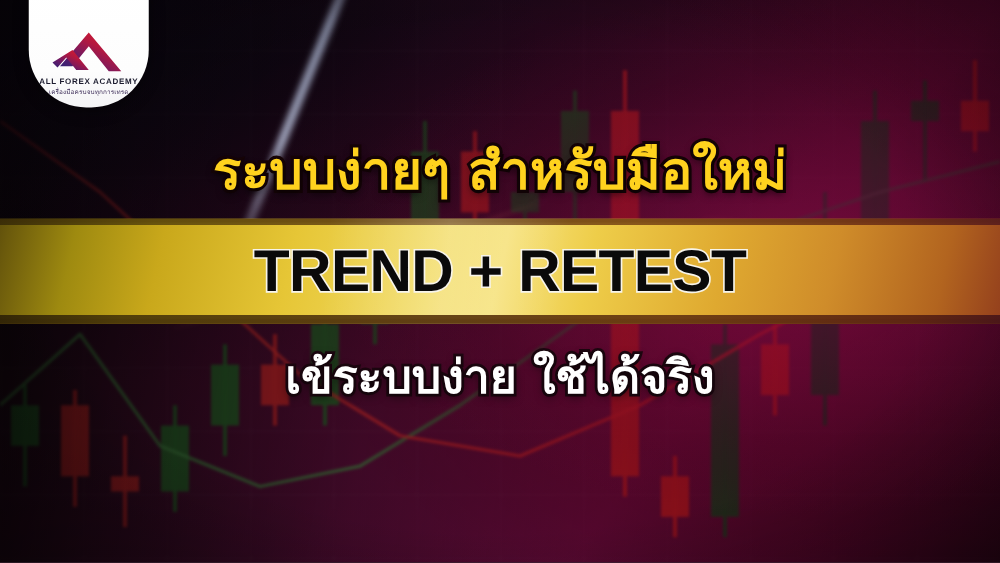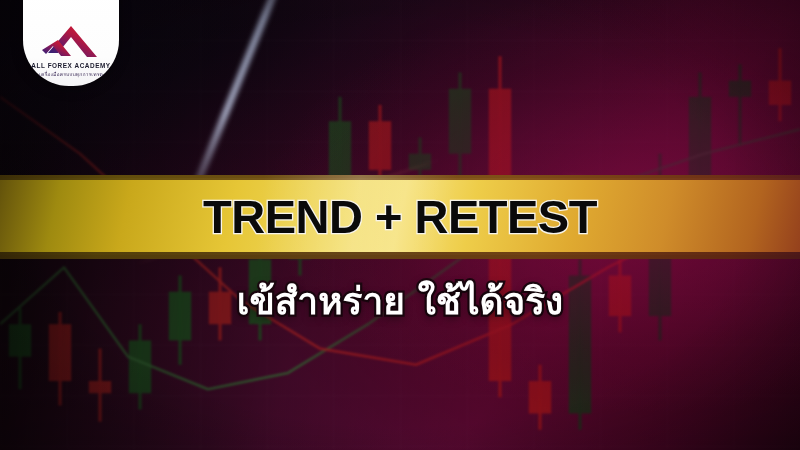--- a/index.html
+++ b/index.html
@@ -222,23 +222,24 @@
           <stop offset="100%" stop-color="#ec1c24"></stop>
         </linearGradient>
       </defs>
       <path d="M60 2 L112 64 L92 64 L60 24 L34 56 L14 56 Z" fill="url(#lg)"></path>
       <path d="M34 30 L60 62 L40 62 L24 42 L10 58 L2 50 Z" fill="url(#lg)"></path>
     </svg>
     <div class="logo-name">ALL FOREX ACADEMY</div>
     <div class="logo-tag">เครื่องมือครบจบทุกการเทรด</div>
   </div>
 
+  <div id="headline">ระบบง่ายๆ สำหรับมือใหม่</div>
 
   <div id="gold-banner">
     <div class="edge-top"></div>
     <div class="sheen"></div>
     <div class="edge-bot"></div>
   </div>
   <div id="banner-text">TREND + RETEST</div>
 
-  <div id="subheadline">เข้สำหร่าย ใช้ได้จริง</div>
+  <div id="subheadline">เข้ระบบง่าย ใช้ได้จริง</div>
 
 </div>
 
 </body></html>

